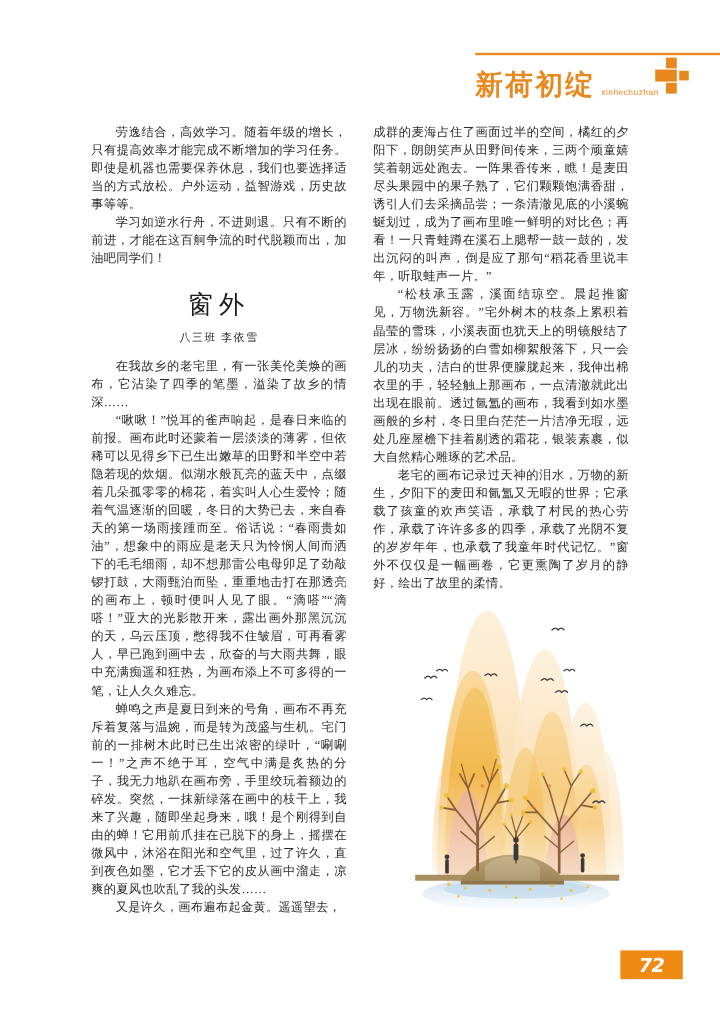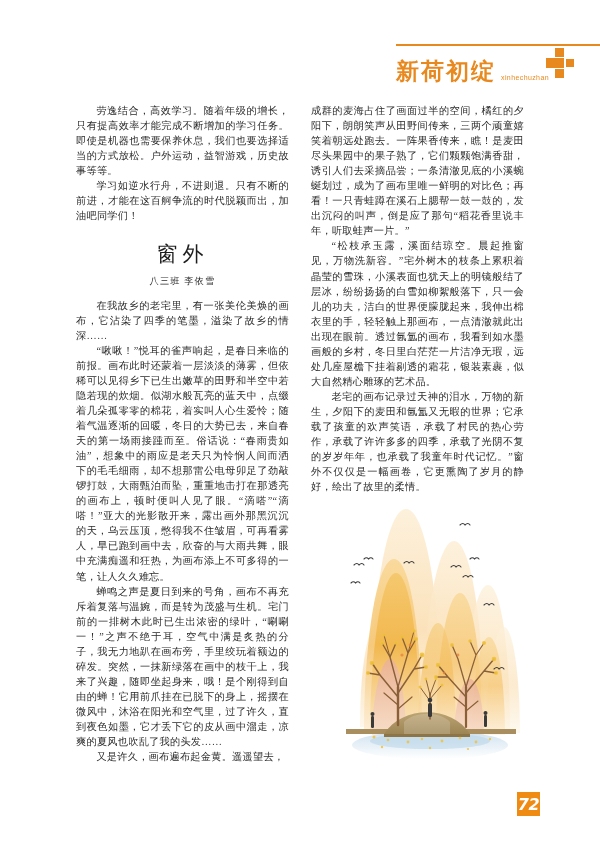--- a/index.html
+++ b/index.html
@@ -121,21 +121,21 @@
     width: 215px;
     height: 300px;
   }
   .illus svg { display: block; width: 100%; height: 100%; }
 
   
   .pagenum {
     position: absolute;
     left: 517px;
     top: 792px;
-    width: 23px;
+    width: 52px;
     height: 24px;
     background: #ef8a12;
     color: #ffffff;
     font-family: "DejaVu Sans", "Liberation Sans", sans-serif;
     font-size: 16px;
     font-weight: bold;
     font-style: italic;
     display: flex;
     align-items: center;
     justify-content: center;

